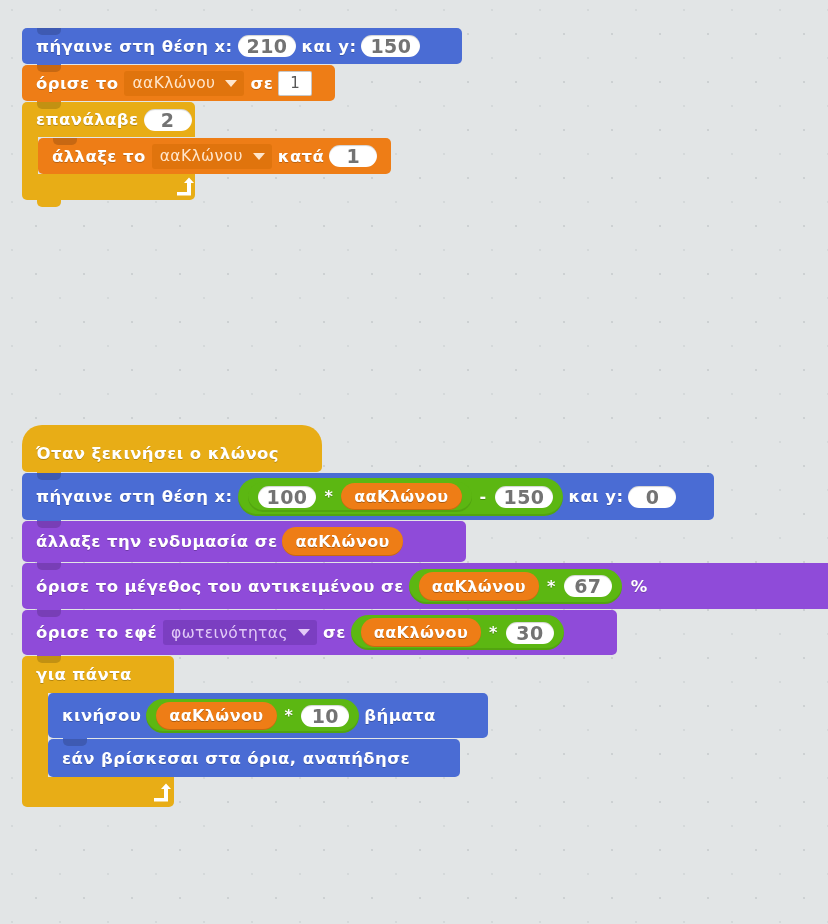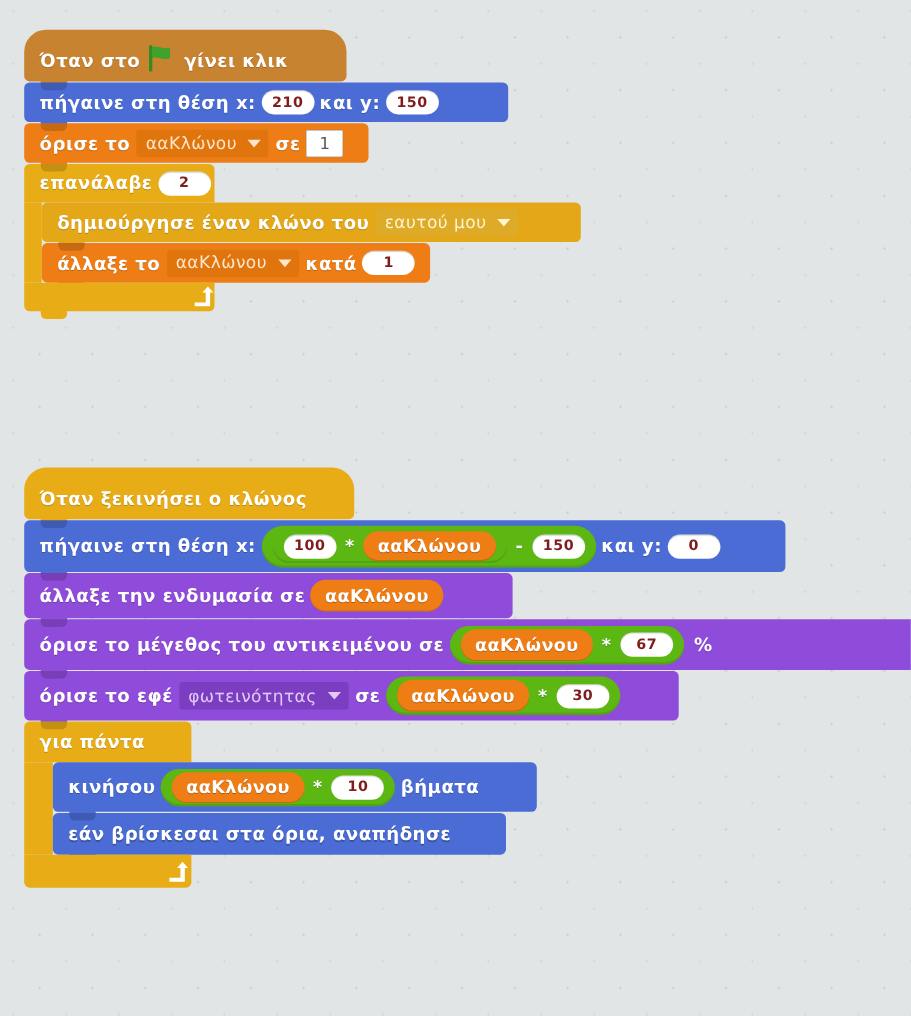--- a/index.html
+++ b/index.html
@@ -85,29 +85,29 @@
   .hat {
     border-radius: 20px 20px 5px 5px;
     height: 47px;
     align-items: flex-end;
     padding-bottom: 9px;
   }
 
   
   .oval-in {
     background: #ffffff;
-    color: #7f1d1d;
+    color: #737373;
     border-radius: 13px;
     height: 22px;
     min-width: 30px;
     padding: 0 9px;
     display: inline-flex;
     align-items: center;
     justify-content: center;
-    font-size: 13px;
+    font-size: 19px;
     font-weight: bold;
     text-shadow: none;
     margin: 0 3px;
     box-shadow: inset 0 1px 1px rgba(0,0,0,0.18);
   }
   .rect-in {
     background: #ffffff;
     color: #575757;
     border-radius: 2px;
     height: 23px;
@@ -226,30 +226,20 @@
 
   .pct { padding-left: 6px; }
 </style>
 </head>
 <body>
 
 <div id="canvas">
 
   <div class="script" style="left:22px; top:27px;">
 
-    <div class="blk hat c-events notch-b" style="width:293px;">
-      <span class="lbl">Όταν στο</span>
-      <span class="flag">
-        <svg viewBox="0 0 26 24" width="26" height="24">
-          <path d="M4 1.5 L4 23" stroke="#2f8c22" stroke-width="3" fill="none" stroke-linecap="round"></path>
-          <path d="M5 2 C10 -0.5 15 4.5 21.5 2.2 L21.5 12 C15 14.4 10 9.4 5 11.9 Z" fill="#3ea32c"></path>
-        </svg>
-      </span>
-      <span class="lbl">γίνει κλικ</span>
-    </div>
 
     <div class="blk c-motion notch-t notch-b" style="width:440px; margin-top:1px;">
       <span class="lbl">πήγαινε στη θέση x:</span>
       <span class="oval-in">210</span>
       <span class="lbl">και y:</span>
       <span class="oval-in">150</span>
     </div>
 
     <div class="blk c-data notch-t notch-b" style="width:313px; margin-top:1px;">
       <span class="lbl">όρισε το</span>
@@ -264,27 +254,20 @@
     <div class="cblock" style="margin-top:1px;">
       <div class="blk c-top c-control notch-t" style="width:173px;">
         <span class="lbl">επανάλαβε</span>
         <span class="oval-in">2</span>
       </div>
 
       <div class="c-body">
         <div class="c-arm"></div>
         <div class="c-inner">
 
-          <div class="blk c-control2 notch-b" style="width:490px;">
-            <span class="lbl">δημιούργησε έναν κλώνο του</span>
-            <span class="dd" style="background:#ddab28;color:#fff3d0;">
-              <span>εαυτού μου</span>
-              <i class="arw"></i>
-            </span>
-          </div>
 
           <div class="blk c-data notch-t notch-b" style="width:353px; margin-top:1px;">
             <span class="lbl">άλλαξε το</span>
             <span class="dd dd-data">
               <span>ααΚλώνου</span>
               <i class="arw"></i>
             </span>
             <span class="lbl">κατά</span>
             <span class="oval-in">1</span>
           </div>

